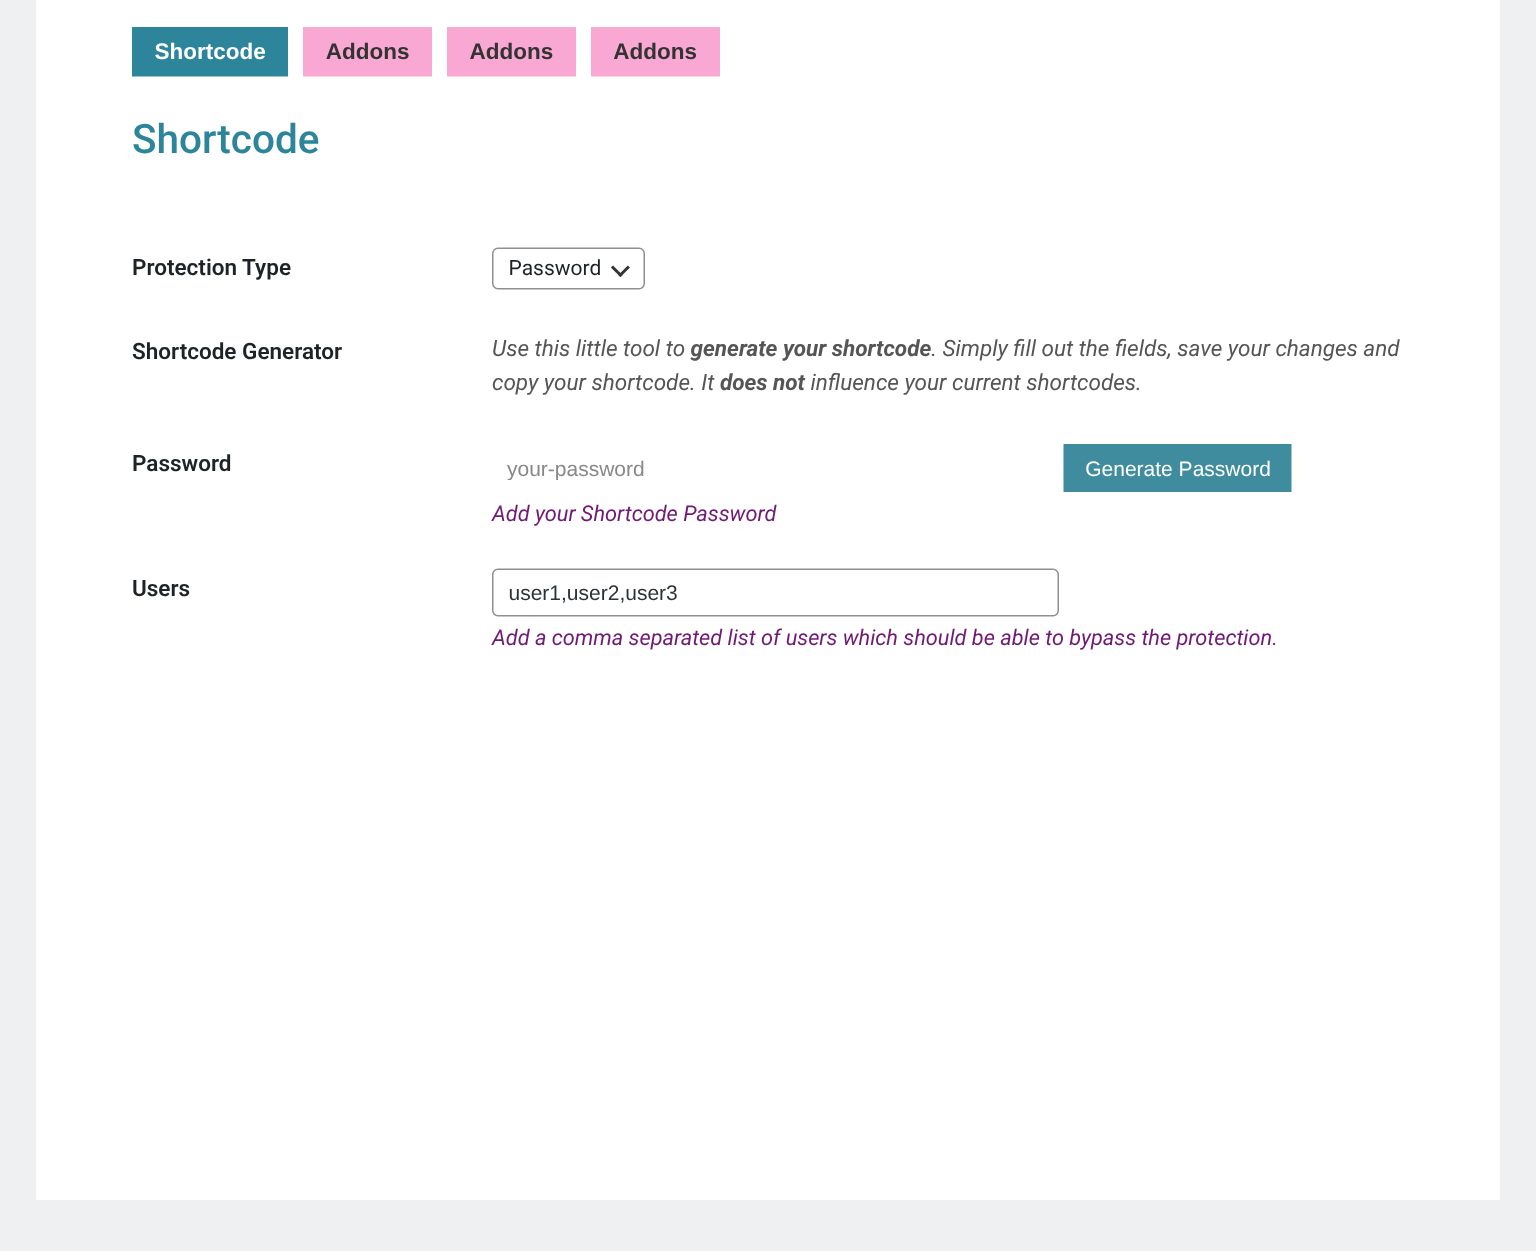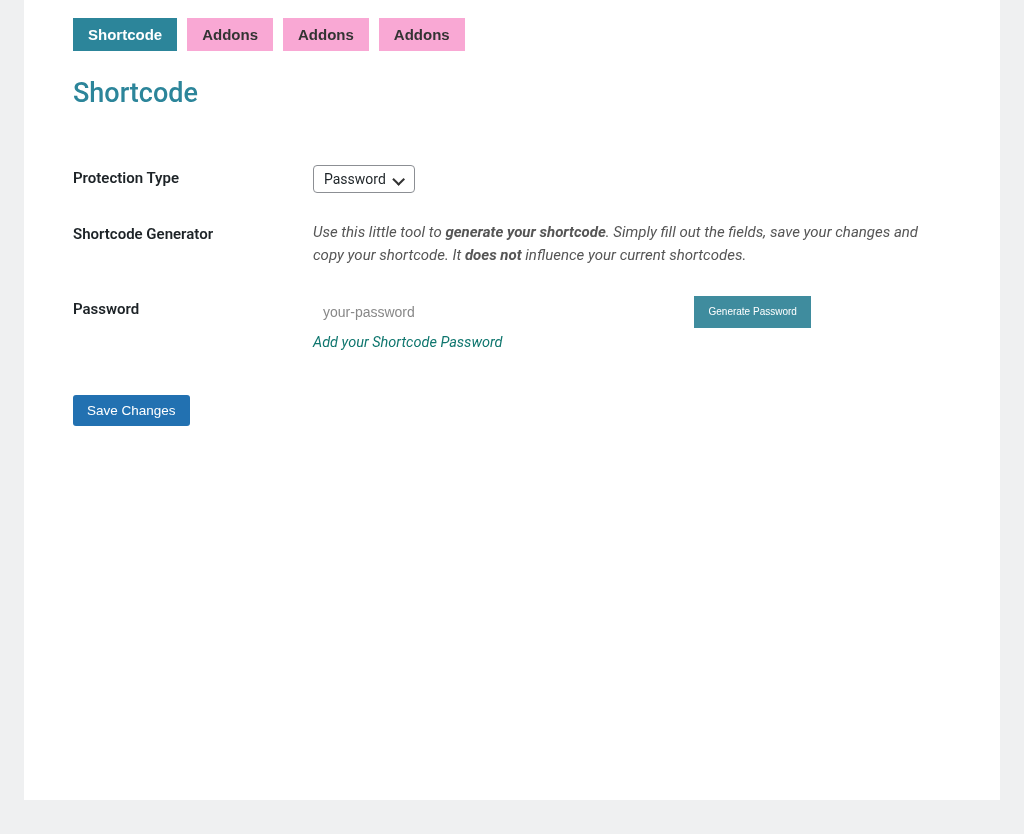--- a/index.html
+++ b/index.html
@@ -5,21 +5,21 @@
     * { box-sizing: border-box; margin: 0; padding: 0; }
     body {
       font-family: -apple-system, BlinkMacSystemFont, "Segoe UI", Roboto, "Helvetica Neue", sans-serif;
       background: #eff0f1;
       font-size: 14px;
       color: #1d2327;
     }
     .main-container {
       background: #fff;
       margin: 0 24px;
-      padding: 18px 64px 64px 49px;
+      padding: 18px 64px 64px 64px;
       min-height: 800px;
     }
     .tabs {
       display: flex;
       gap: 10px;
       margin-bottom: 26px;
     }
     .tab {
       padding: 8px 15px;
       background: #f9a8d4;
@@ -97,38 +97,38 @@
       border: none;
       border-radius: 0;
       width: 378px;
       background: #fff;
     }
     .btn-teal {
       background: #3f8c9e;
       color: #fff;
       border: none;
       padding: 7px 14px;
-      font-size: 10px;
+      font-size: 14px;
       cursor: pointer;
       height: 32px;
       vertical-align: top;
     }
     .btn-primary {
       background: #2271b1;
       color: #fff;
       border: none;
       border-radius: 3px;
       padding: 8px 14px;
       font-size: 13.5px;
       cursor: pointer;
       font-weight: 400;
     }
     .description {
       font-style: italic;
-      color: #0f766e;
+      color: #701a75;
       font-size: 14.5px;
       margin-top: 6px;
       display: block;
     }
     .highlight-row {
       border: 1px dashed #e81123;
     }
     .highlight-row th, .highlight-row td { padding-top: 20px; padding-bottom: 26px; }
     .copy-th {
       font-size: 21px !important;
@@ -192,22 +192,26 @@
       <td>
         <span class="row-inline">
           <input type="text" class="text-input no-border" placeholder="your-password" style="">
           <button class="btn-teal">Generate Password</button>
         </span>
         <span class="description">Add your Shortcode Password</span>
       </td>
     </tr>
 
 
+    <tr>
+      <th>Users</th>
+      <td>
+        <input type="text" class="text-input" value="user1,user2,user3" style="">
+        <span class="description">Add a comma separated list of users which should be able to bypass the protection.</span>
+      </td>
+    </tr>
 
 
   </tbody>
     </table>
 
-  <div class="save-wrap">
-    <button class="btn-primary">Save Changes</button>
-  </div>
 
 </div>
 
 </body></html>

